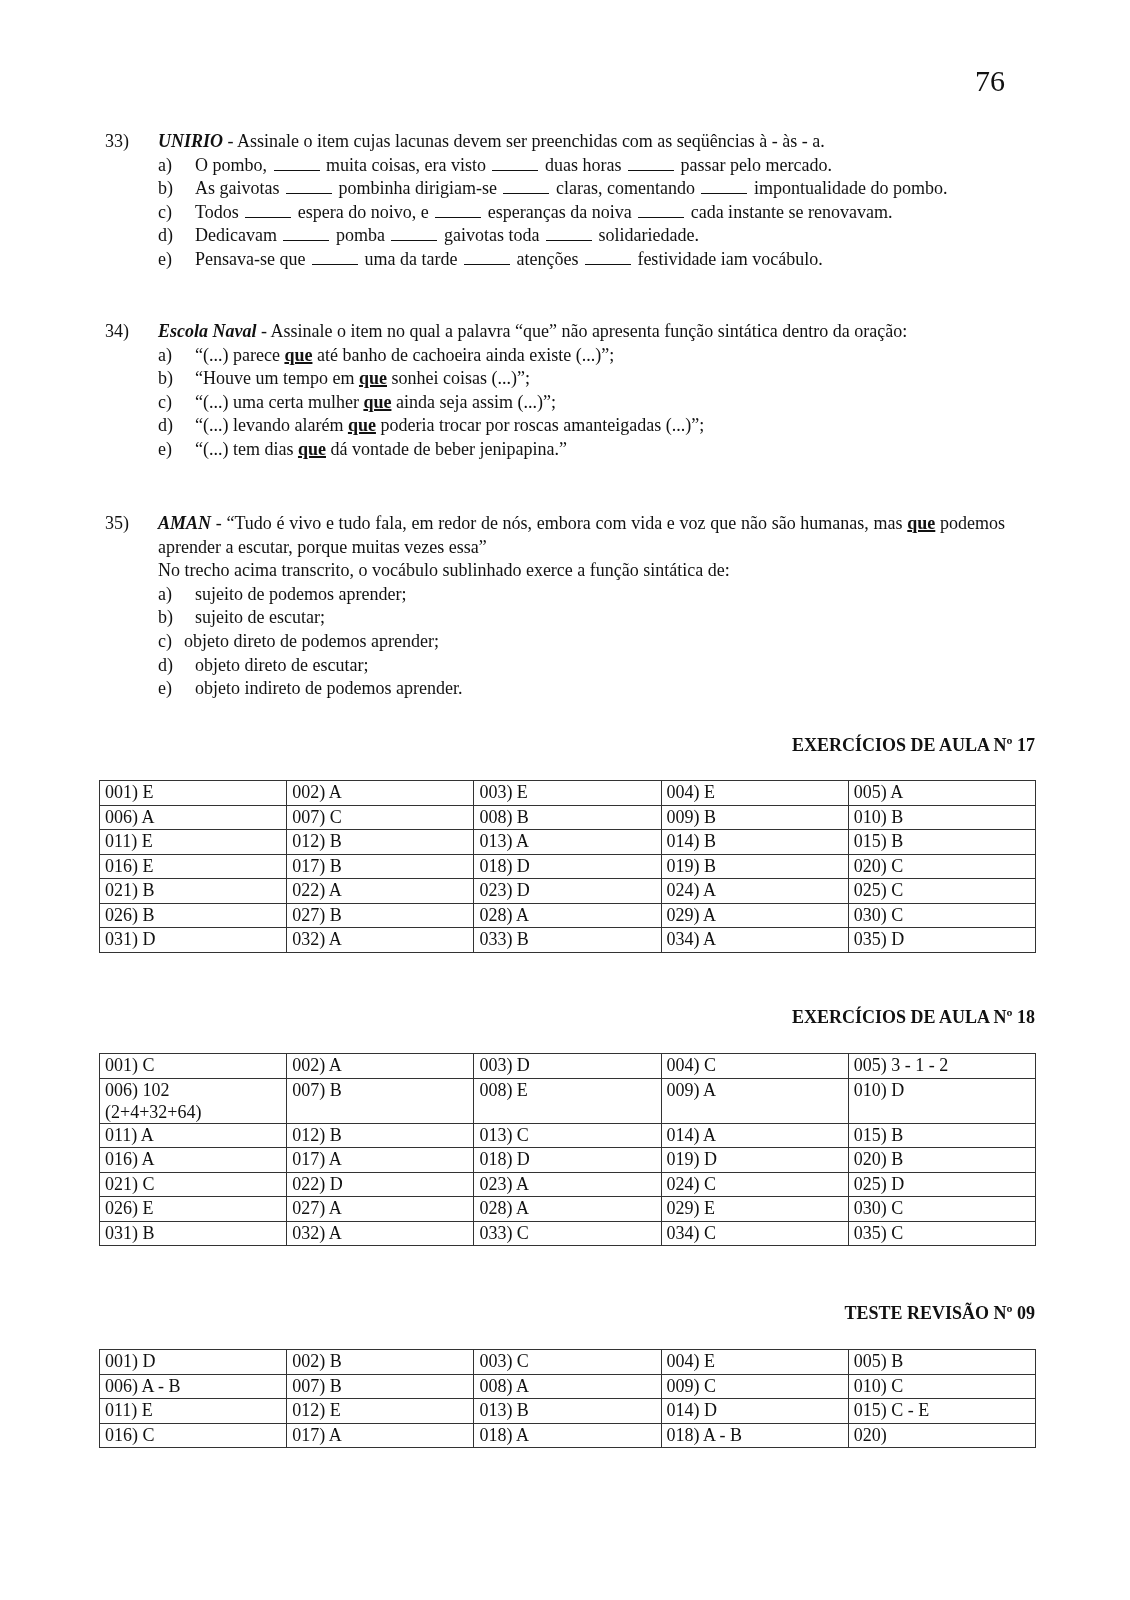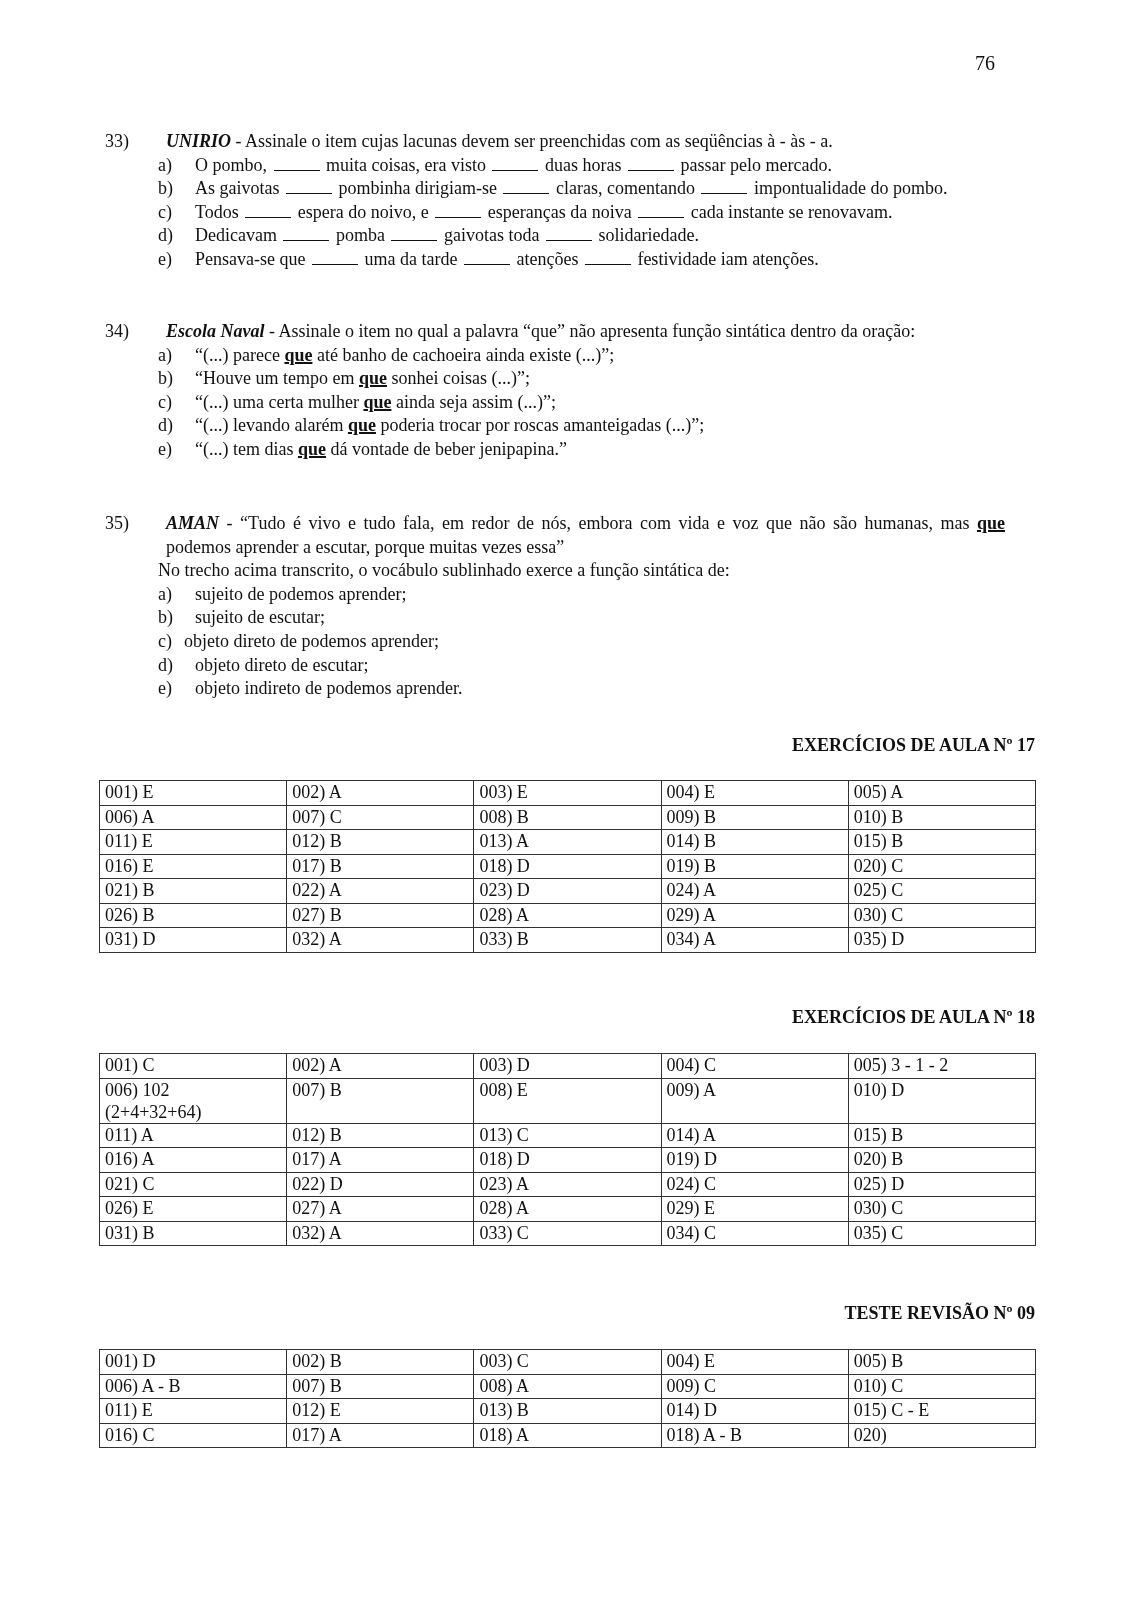--- a/index.html
+++ b/index.html
@@ -11,42 +11,41 @@
       width: 1130px;
       height: 1600px;
       position: relative;
       font-family: "Liberation Serif", "DejaVu Serif", serif;
       color: #111111;
       font-size: 18px;
       overflow: hidden;
     }
     .page-number {
       position: absolute;
-      top: 52px;
+      top: 64px;
       left: 975px;
-      font-size: 20px;
+      font-size: 30px;
     }
     .question {
       position: absolute;
       left: 105px;
       width: 900px;
       line-height: 23.6px;
     }
     .q-num {
       position: absolute;
       left: 0;
       top: 0;
     }
     .q-body {
       margin-left: 53px;
     }
     .q-head {
       text-align: justify;
       text-align-last: left;
-      margin-left: 8px;
     }
     .q-source {
       font-weight: bold;
       font-style: italic;
     }
     .opt {
       display: flex;
     }
     .opt-letter {
       width: 37px;
@@ -161,21 +160,21 @@
     </div>
     <div class="opt">
       <span class="opt-letter">e)</span>
       <span class="opt-text">
         <span>Pensava-se que</span>
         <span class="blank"></span>
         <span>uma da tarde</span>
         <span class="blank"></span>
         <span>atenções</span>
         <span class="blank"></span>
-        <span>festividade iam atenções.</span>
+        <span>festividade iam vocábulo.</span>
       </span>
     </div>
   </div>
 </div>
 
 <div class="question" style="top:320px;">
   <span class="q-num">34)</span>
   <div class="q-body">
     <div class="q-head">
       <span class="q-source">Escola Naval</span><span> - Assinale o item no qual a palavra “que” não apresenta função sintática dentro da oração:</span>

